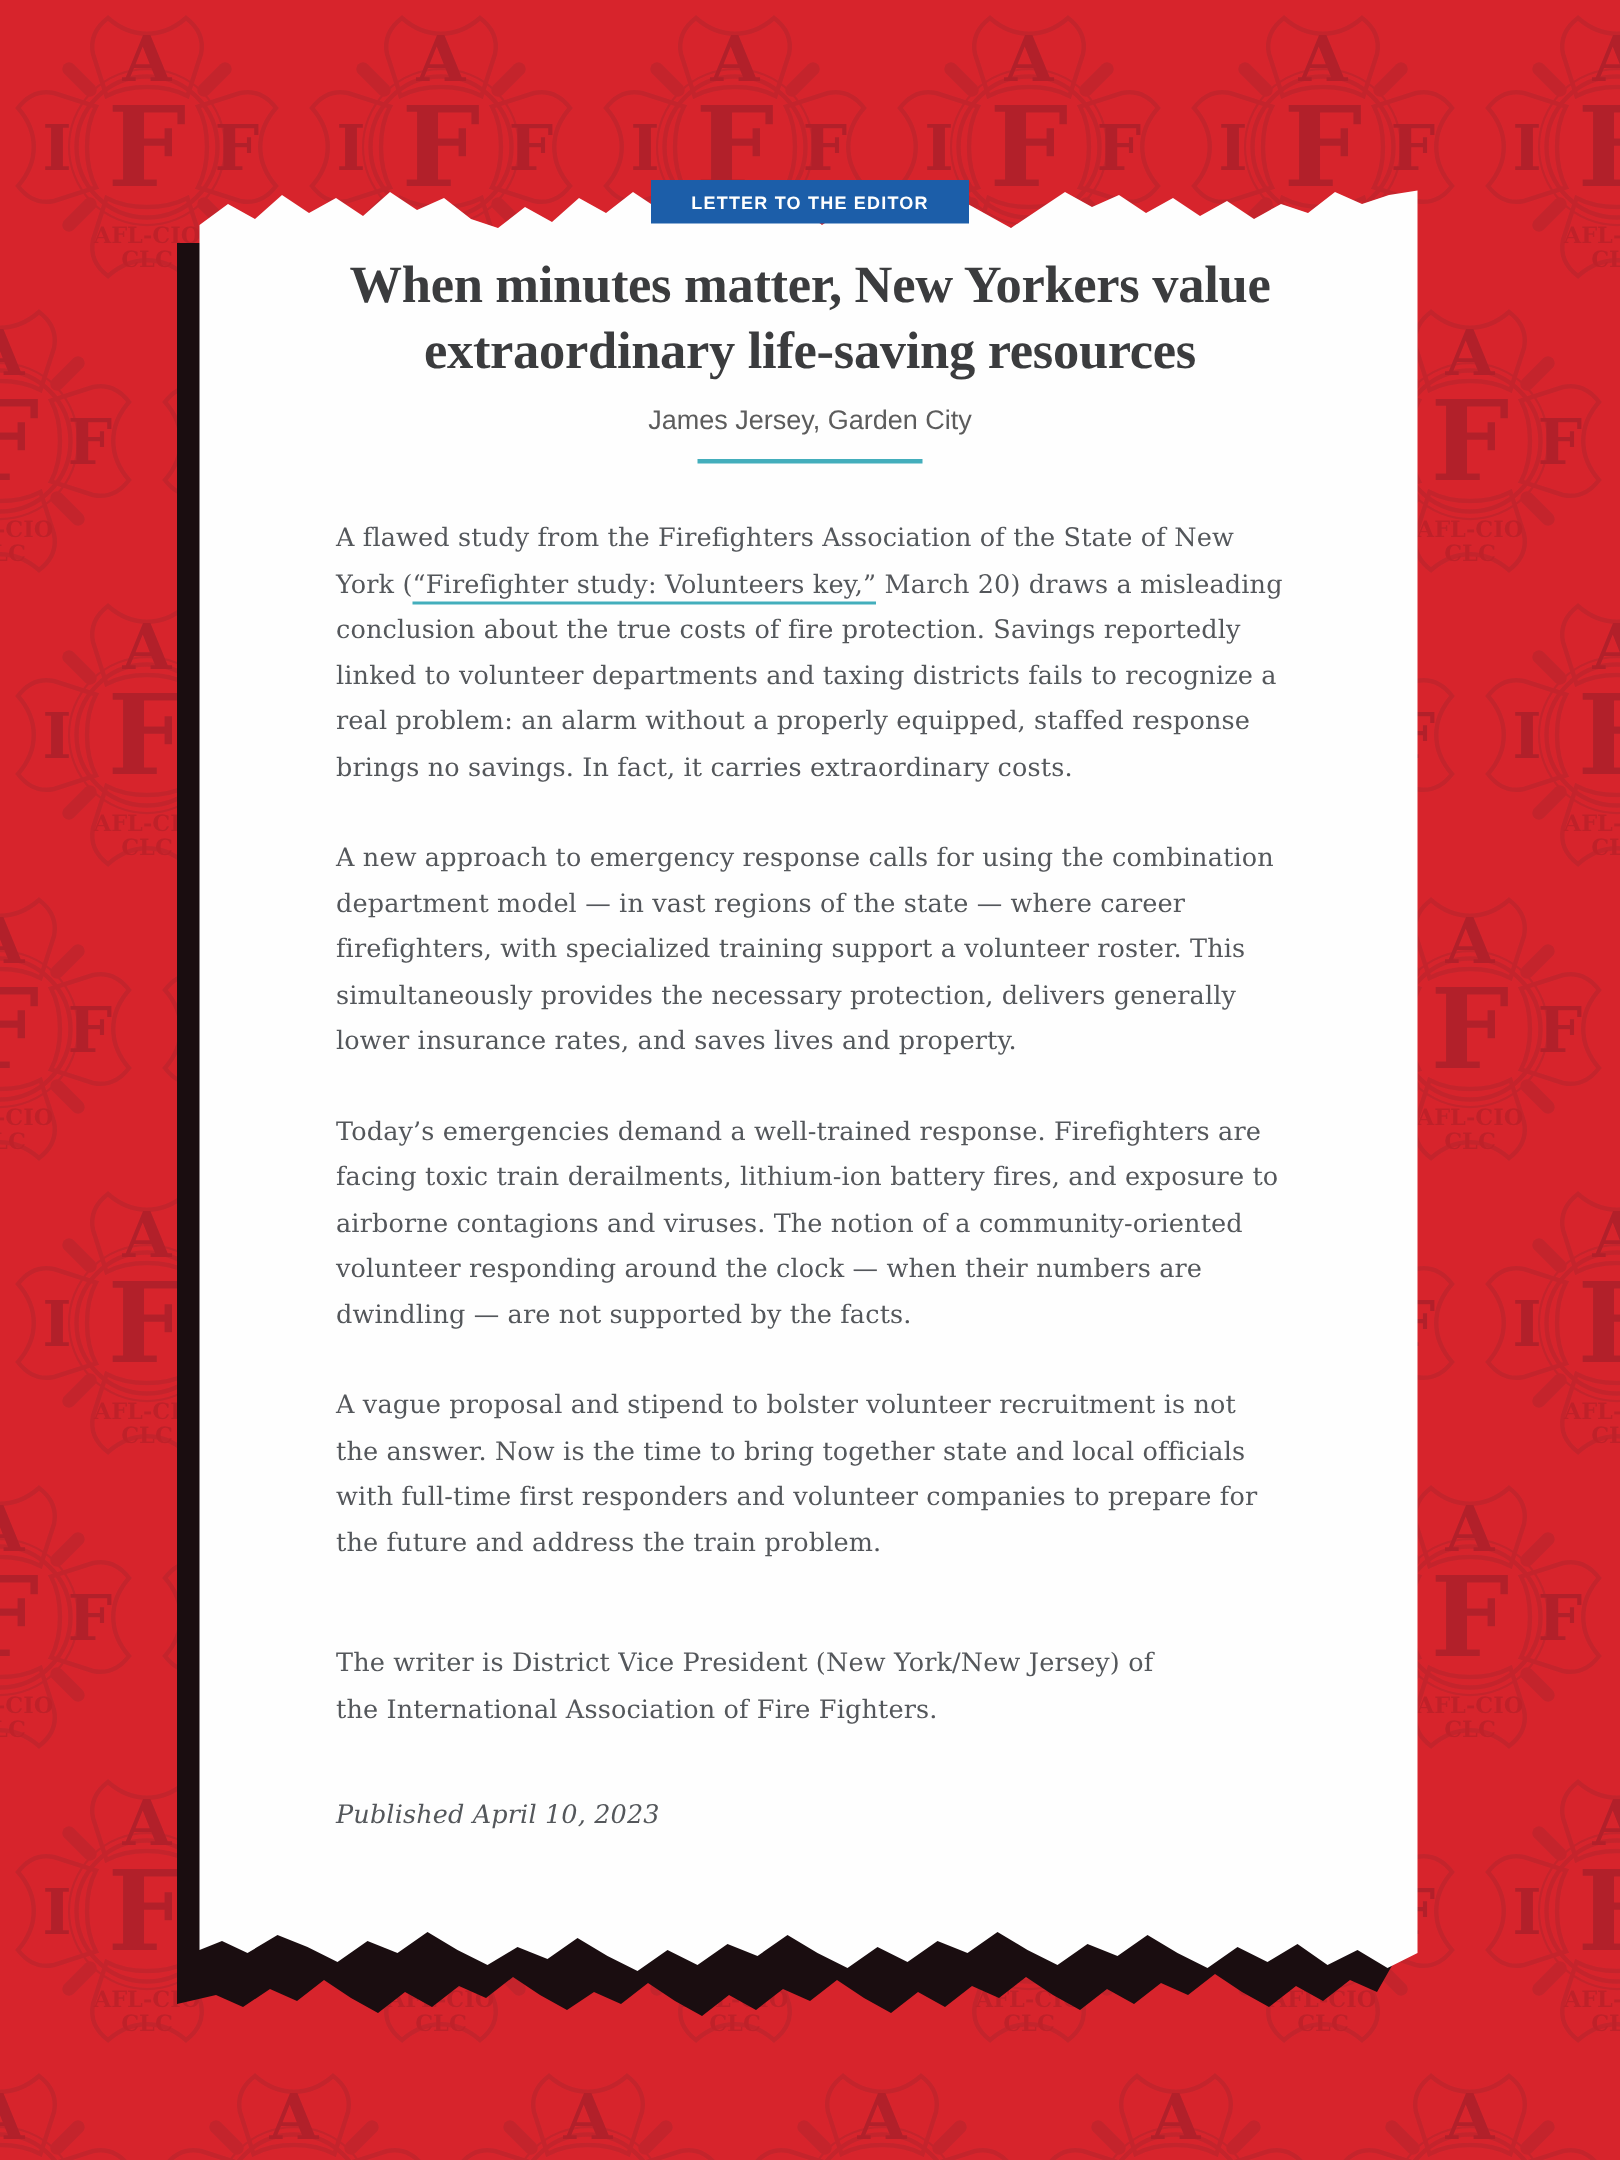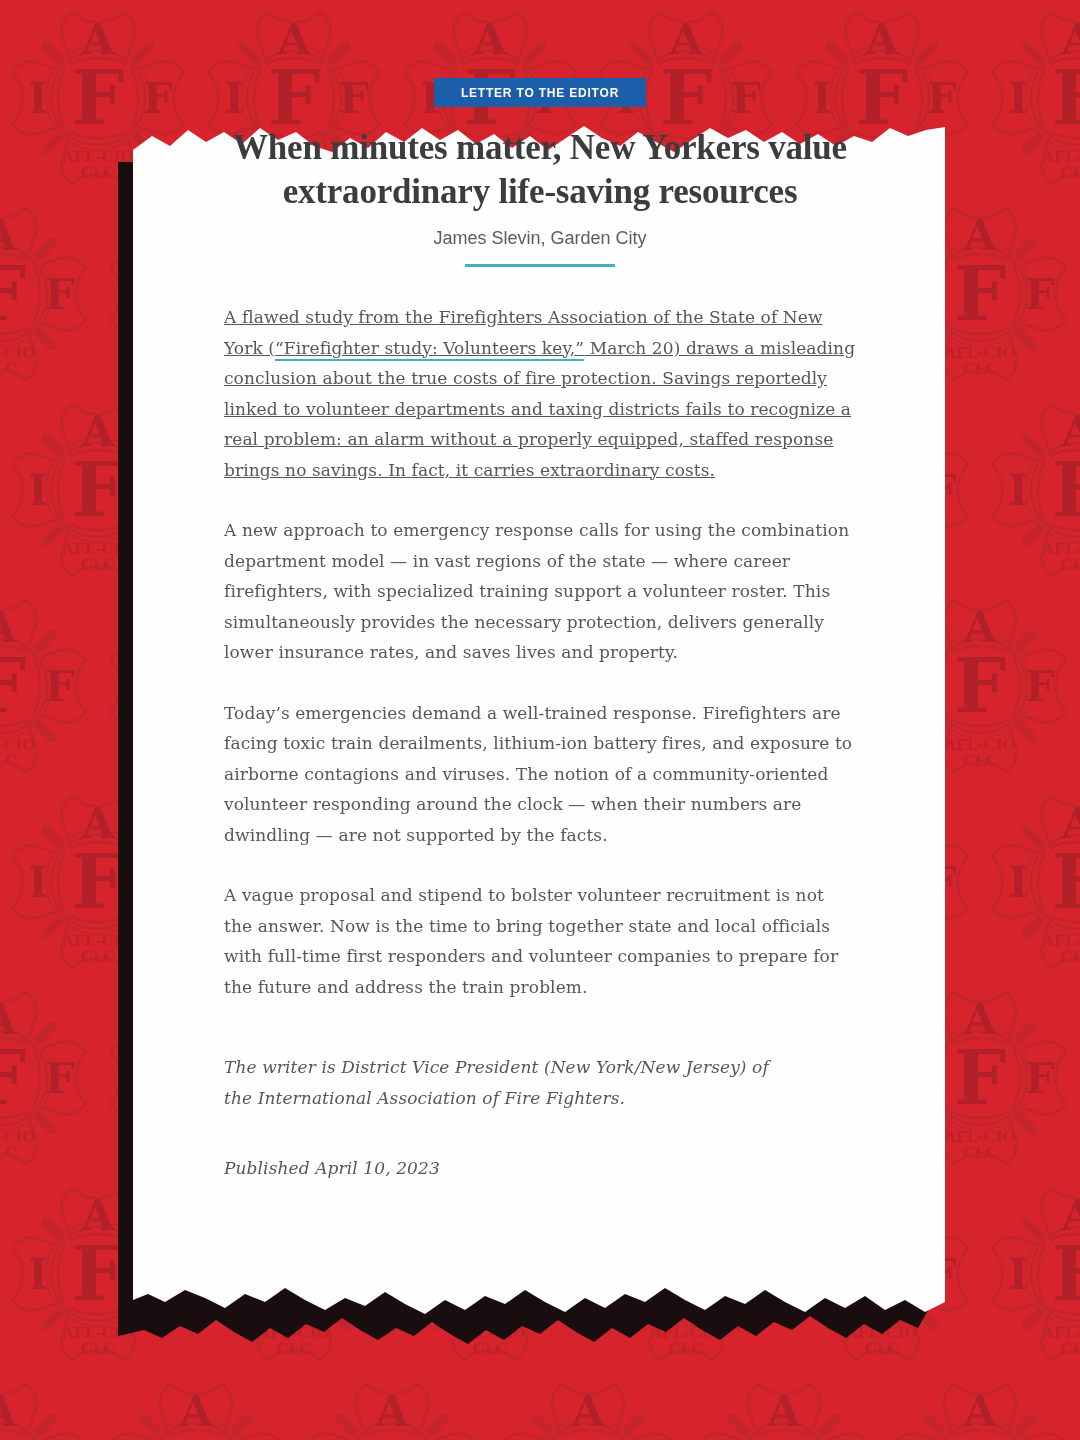--- a/index.html
+++ b/index.html
@@ -15,39 +15,39 @@
     --body_gray:#54575b;
     --byline_gray:#5c5c5c;
     --accent_teal:#43aebc;
   }
   html,body{margin:0;padding:0;}
   body{width:1080px;height:1440px;font-family:"Liberation Sans",sans-serif;}
   .stage{position:relative;width:1080px;height:1440px;background:var(--red_bg);overflow:hidden;}
   .bg-svg{position:absolute;left:0;top:0;width:1080px;height:1440px;display:block;}
   .content{position:absolute;left:224px;top:0;width:632px;text-align:center;}
   .kicker{
-    display:inline-block;margin-top:78px;background:var(--badge_blue);color:var(--badge_text);
+    display:inline-block;margin-top:120px;background:var(--badge_blue);color:var(--badge_text);
     font:700 12px/1 "Liberation Sans",sans-serif;letter-spacing:.8px;padding:9px 27px 8px;
   }
   h1.title{
     margin:19px 0 0;color:var(--title_gray);
     font:600 35px/44px "Liberation Serif",serif;letter-spacing:-.2px;
   }
   .byline{margin-top:13px;color:var(--byline_gray);font:18px/22px "Liberation Sans",sans-serif;}
   .divider{width:150px;height:3px;background:var(--accent_teal);margin:15px auto 0;}
   p.body{
     text-align:left;color:var(--body_gray);margin:30px 0 0;
     font:17px/30.5px "DejaVu Serif",serif;letter-spacing:.1px;
   }
-  p.lead{margin-top:35px;text-decoration:underline;}
+  p.lead{margin-top:35px;}
   a.article-link{
     color:inherit;text-decoration:none;cursor:pointer;
     border-bottom:2px solid var(--accent_teal);padding-bottom:1px;
   }
-  p.sig{margin-top:50px;font-style:italic;max-width:560px;}
+  p.sig{margin-top:50px;max-width:560px;}
   p.pub{margin-top:40px;font-style:italic;}
 </style>
 </head>
 <body>
 
 <div class="stage">
 
   <svg class="bg-svg" viewBox="0 0 1080 1440" xmlns="http://www.w3.org/2000/svg">
     <defs>
       <g id="iaff-logo" font-family="DejaVu Serif, serif" text-anchor="middle">
@@ -104,21 +104,21 @@
              L 445,1300 L 425,1314 L 405,1304 L 385,1292 L 365,1306 L 345,1298 L 325,1310 L 305,1300
              L 285,1288 L 265,1302 L 245,1294 L 225,1308 L 205,1298 L 185,1290 L 165,1302 L 148,1294
              L 133,1300 Z"></path>
   </svg>
 
   <div class="content">
     <span class="kicker">LETTER TO THE EDITOR</span>
 
     <h1 class="title">When minutes matter, New Yorkers value extraordinary life-saving resources</h1>
 
-    <div class="byline">James Slevin, Garden City</div>
+    <div class="byline">James Jersey, Garden City</div>
 
     <div class="divider"></div>
 
     <p class="body lead"><span>A flawed study from the Firefighters Association of the State of New York (</span><a class="article-link" href="#">“Firefighter study: Volunteers key,”</a><span> March 20) draws a misleading conclusion about the true costs of fire protection. Savings reportedly linked to volunteer departments and taxing districts fails to recognize a real problem: an alarm without a properly equipped, staffed response brings no savings. In fact, it carries extraordinary costs.</span></p>
 
     <p class="body">A new approach to emergency response calls for using the combination department model — in vast regions of the state — where career firefighters, with specialized training support a volunteer roster. This simultaneously provides the necessary protection, delivers generally lower insurance rates, and saves lives and property.</p>
     <p class="body">Today’s emergencies demand a well-trained response. Firefighters are facing toxic train derailments, lithium-ion battery fires, and exposure to airborne contagions and viruses. The notion of a community-oriented volunteer responding around the clock — when their numbers are dwindling — are not supported by the facts.</p>
     <p class="body">A vague proposal and stipend to bolster volunteer recruitment is not the answer. Now is the time to bring together state and local officials with full-time first responders and volunteer companies to prepare for the future and address the train problem.</p>
 
     <p class="body sig">The writer is District Vice President (New York/New Jersey) of the International Association of Fire Fighters.</p>

